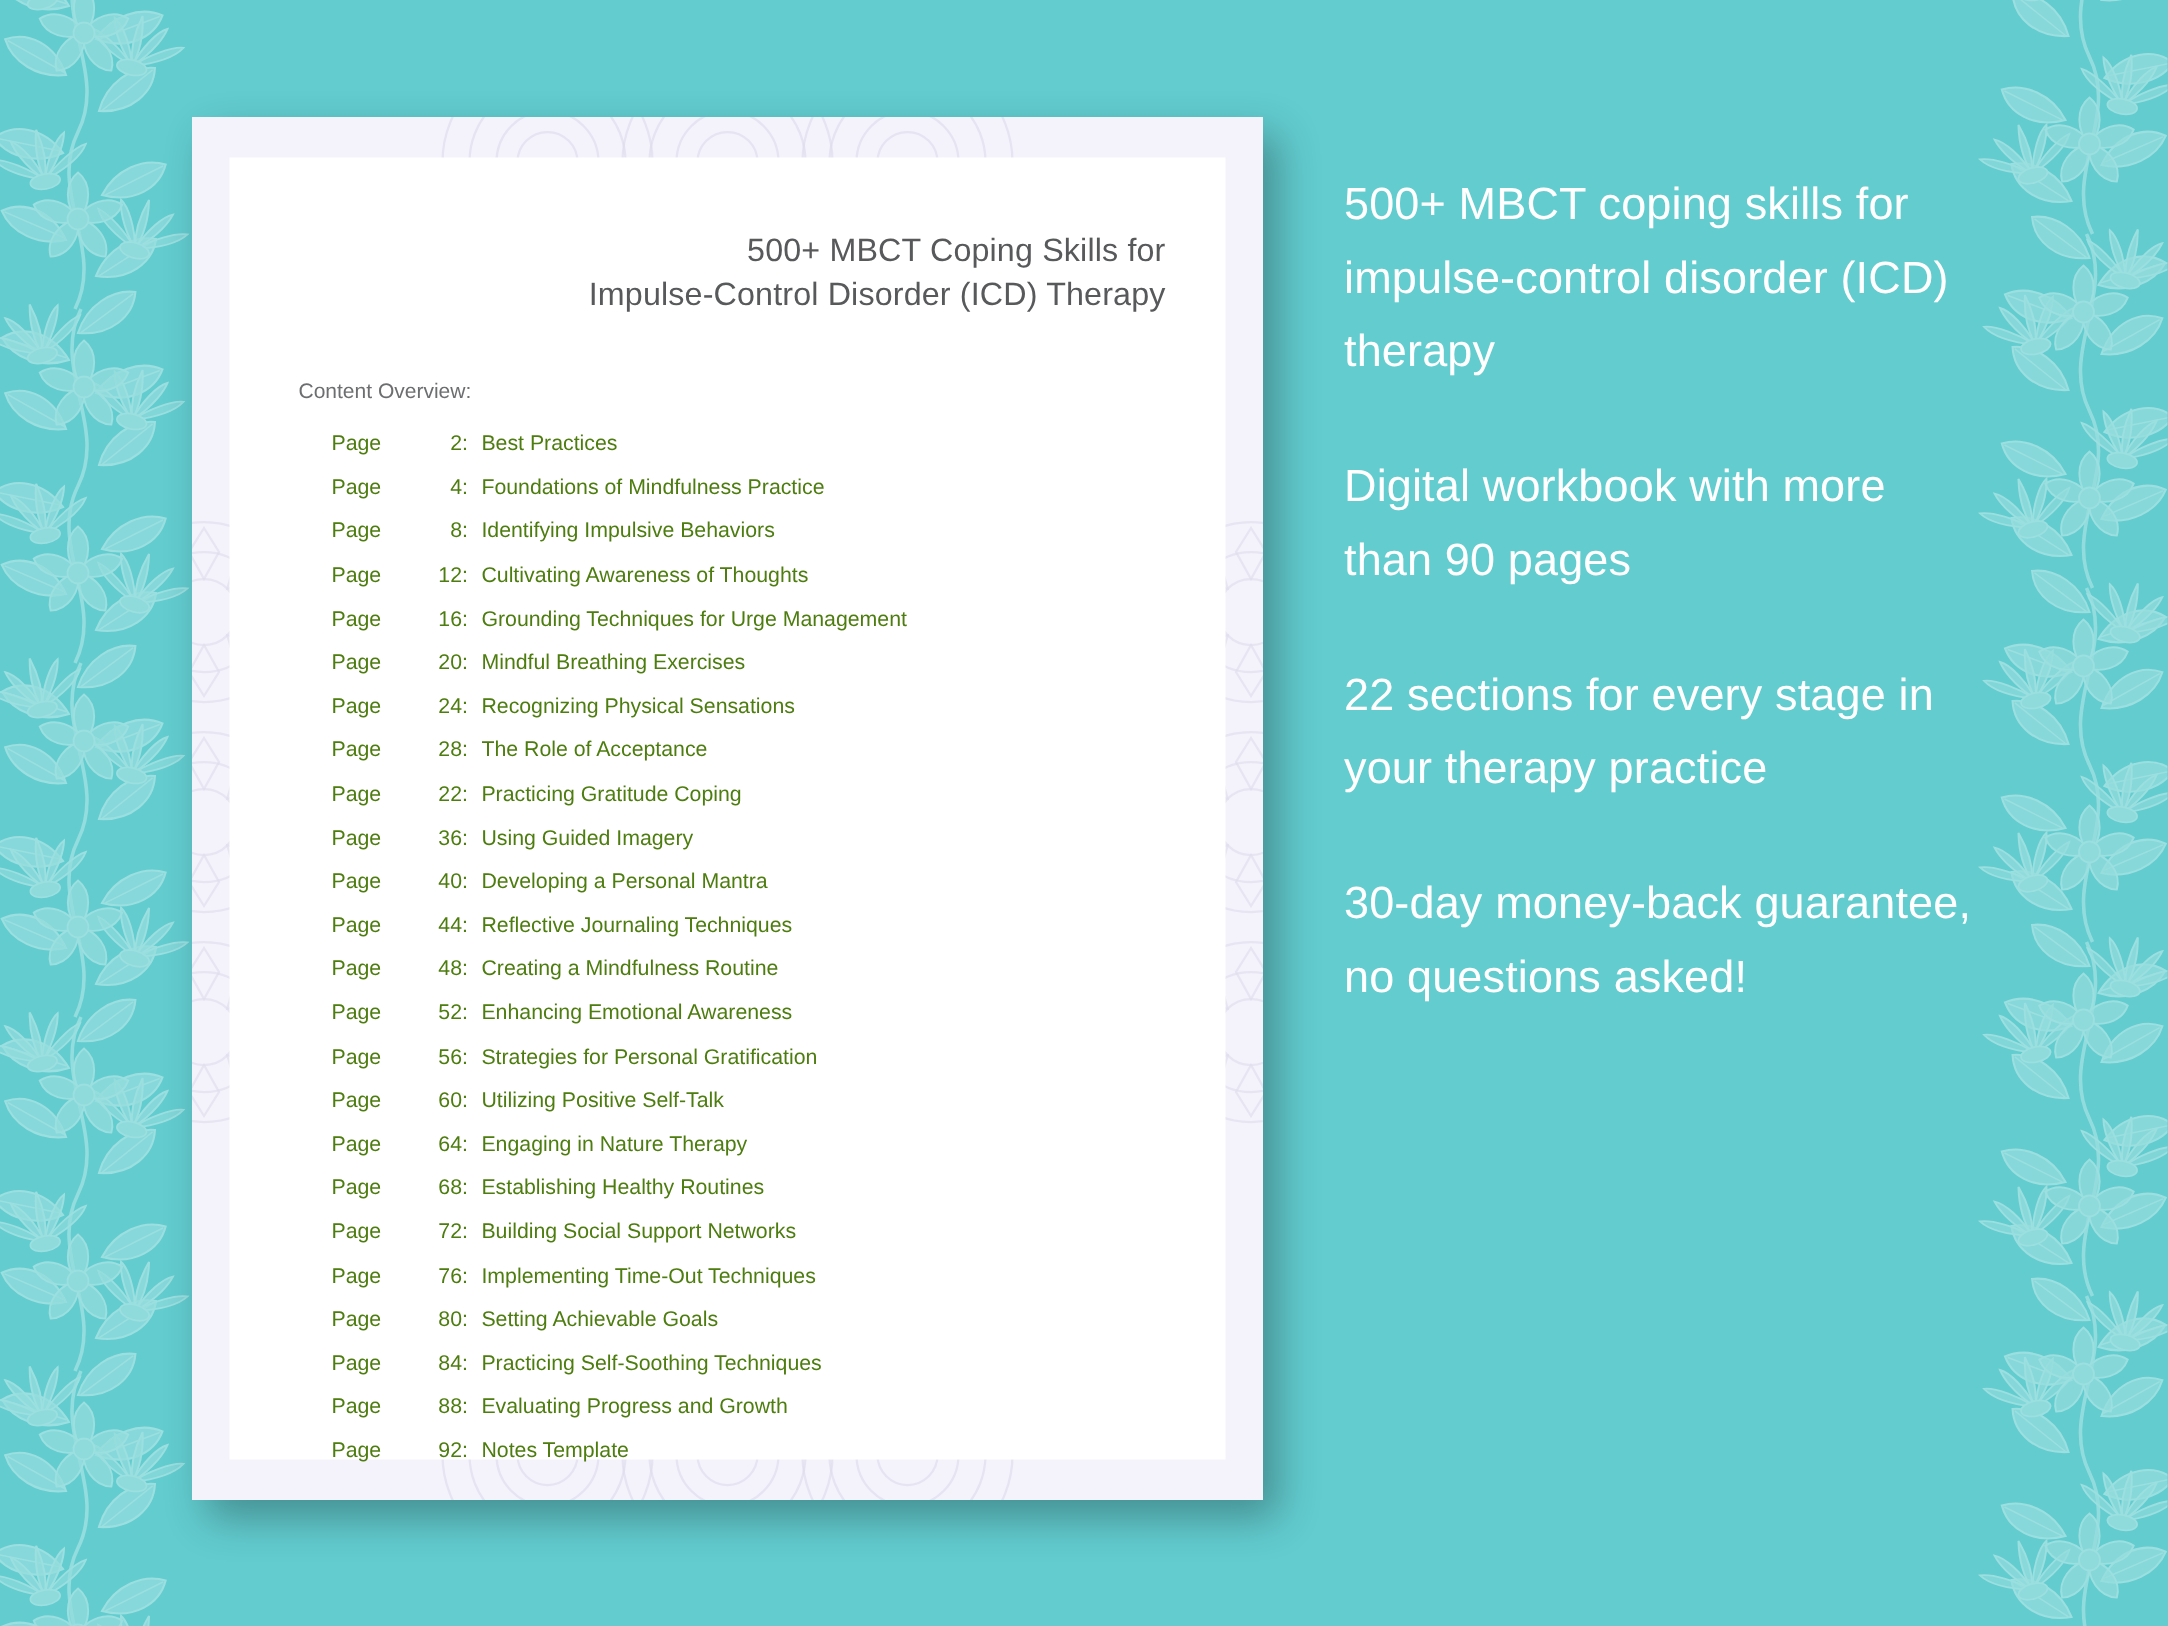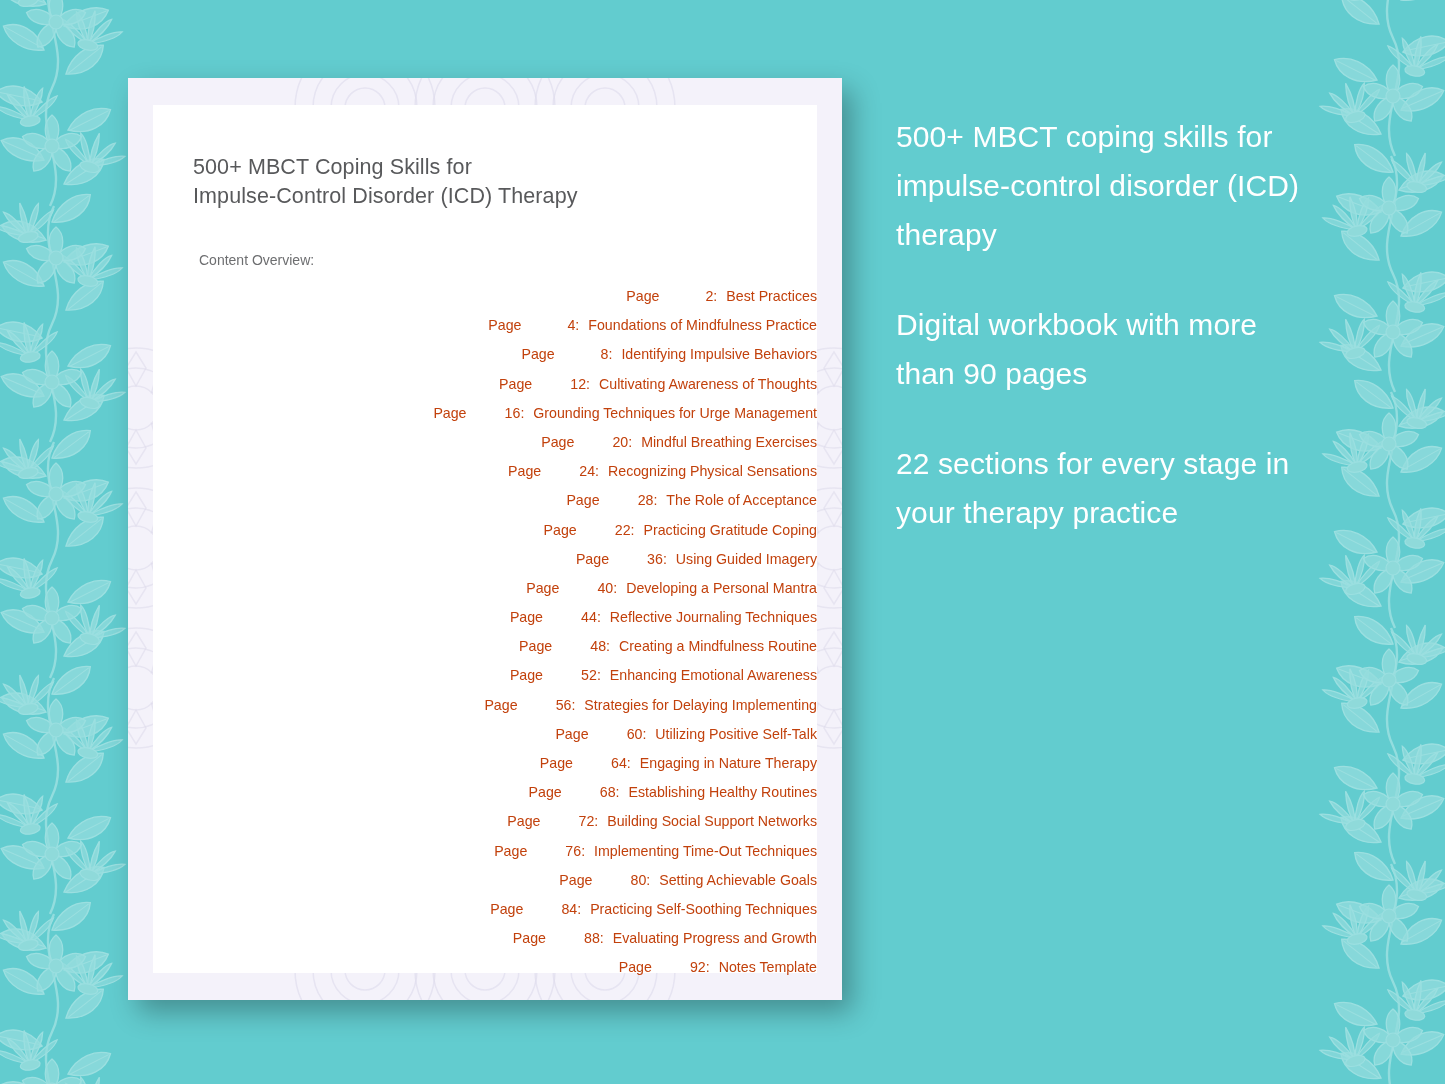--- a/index.html
+++ b/index.html
@@ -51,21 +51,21 @@
     position: absolute;
     left: 25px;
     top: 27px;
     width: 664px;
     height: 868px;
     background: #ffffff;
     z-index: 2;
   }
 
   .doc-title {
-    text-align: left;
+    text-align: right;
     color: #58595b;
     font-size: 21.5px;
     line-height: 29px;
     font-weight: 400;
     letter-spacing: 0.1px;
     padding: 48px 40px 0 40px;
   }
   .doc-title .t-line { display: block; }
 
   .overview-label {
@@ -77,24 +77,23 @@
 
   .toc {
     list-style: none;
     margin: 20px 0 0 68px;
   }
   .toc li {
     display: flex;
     align-items: baseline;
     font-size: 14.2px;
     line-height: 17px;
-    color: #c2410c;
+    color: #4d7c0f;
     height: 29.2px;
     white-space: pre;
-    justify-content: flex-end;
   }
   .toc .pg {
     display: inline-block;
     width: 62px;
     text-align: left;
     flex: none;
   }
   .toc .num {
     display: inline-block;
     width: 25px;
@@ -267,32 +266,33 @@
         <li><span class="pg">Page</span><span class="num">16</span><span class="colon">:</span><span class="title-txt">Grounding Techniques for Urge Management</span></li>
         <li><span class="pg">Page</span><span class="num">20</span><span class="colon">:</span><span class="title-txt">Mindful Breathing Exercises</span></li>
         <li><span class="pg">Page</span><span class="num">24</span><span class="colon">:</span><span class="title-txt">Recognizing Physical Sensations</span></li>
         <li><span class="pg">Page</span><span class="num">28</span><span class="colon">:</span><span class="title-txt">The Role of Acceptance</span></li>
         <li><span class="pg">Page</span><span class="num">22</span><span class="colon">:</span><span class="title-txt">Practicing Gratitude Coping</span></li>
         <li><span class="pg">Page</span><span class="num">36</span><span class="colon">:</span><span class="title-txt">Using Guided Imagery</span></li>
         <li><span class="pg">Page</span><span class="num">40</span><span class="colon">:</span><span class="title-txt">Developing a Personal Mantra</span></li>
         <li><span class="pg">Page</span><span class="num">44</span><span class="colon">:</span><span class="title-txt">Reflective Journaling Techniques</span></li>
         <li><span class="pg">Page</span><span class="num">48</span><span class="colon">:</span><span class="title-txt">Creating a Mindfulness Routine</span></li>
         <li><span class="pg">Page</span><span class="num">52</span><span class="colon">:</span><span class="title-txt">Enhancing Emotional Awareness</span></li>
-        <li><span class="pg">Page</span><span class="num">56</span><span class="colon">:</span><span class="title-txt">Strategies for Delaying Implementing</span></li>
+        <li><span class="pg">Page</span><span class="num">56</span><span class="colon">:</span><span class="title-txt">Strategies for Personal Gratification</span></li>
         <li><span class="pg">Page</span><span class="num">60</span><span class="colon">:</span><span class="title-txt">Utilizing Positive Self-Talk</span></li>
         <li><span class="pg">Page</span><span class="num">64</span><span class="colon">:</span><span class="title-txt">Engaging in Nature Therapy</span></li>
         <li><span class="pg">Page</span><span class="num">68</span><span class="colon">:</span><span class="title-txt">Establishing Healthy Routines</span></li>
         <li><span class="pg">Page</span><span class="num">72</span><span class="colon">:</span><span class="title-txt">Building Social Support Networks</span></li>
         <li><span class="pg">Page</span><span class="num">76</span><span class="colon">:</span><span class="title-txt">Implementing Time-Out Techniques</span></li>
         <li><span class="pg">Page</span><span class="num">80</span><span class="colon">:</span><span class="title-txt">Setting Achievable Goals</span></li>
         <li><span class="pg">Page</span><span class="num">84</span><span class="colon">:</span><span class="title-txt">Practicing Self-Soothing Techniques</span></li>
         <li><span class="pg">Page</span><span class="num">88</span><span class="colon">:</span><span class="title-txt">Evaluating Progress and Growth</span></li>
         <li><span class="pg">Page</span><span class="num">92</span><span class="colon">:</span><span class="title-txt">Notes Template</span></li>
       </ul>
 
   </div>
 </div>
 
 <div class="marketing">
     <p>500+ MBCT coping skills for impulse-control disorder (ICD) therapy</p>
     <p>Digital workbook with more than 90 pages</p>
     <p>22 sections for every stage in your therapy practice</p>
+    <p>30-day money-back guarantee, no questions asked!</p>
   </div>
 
 </body></html>

